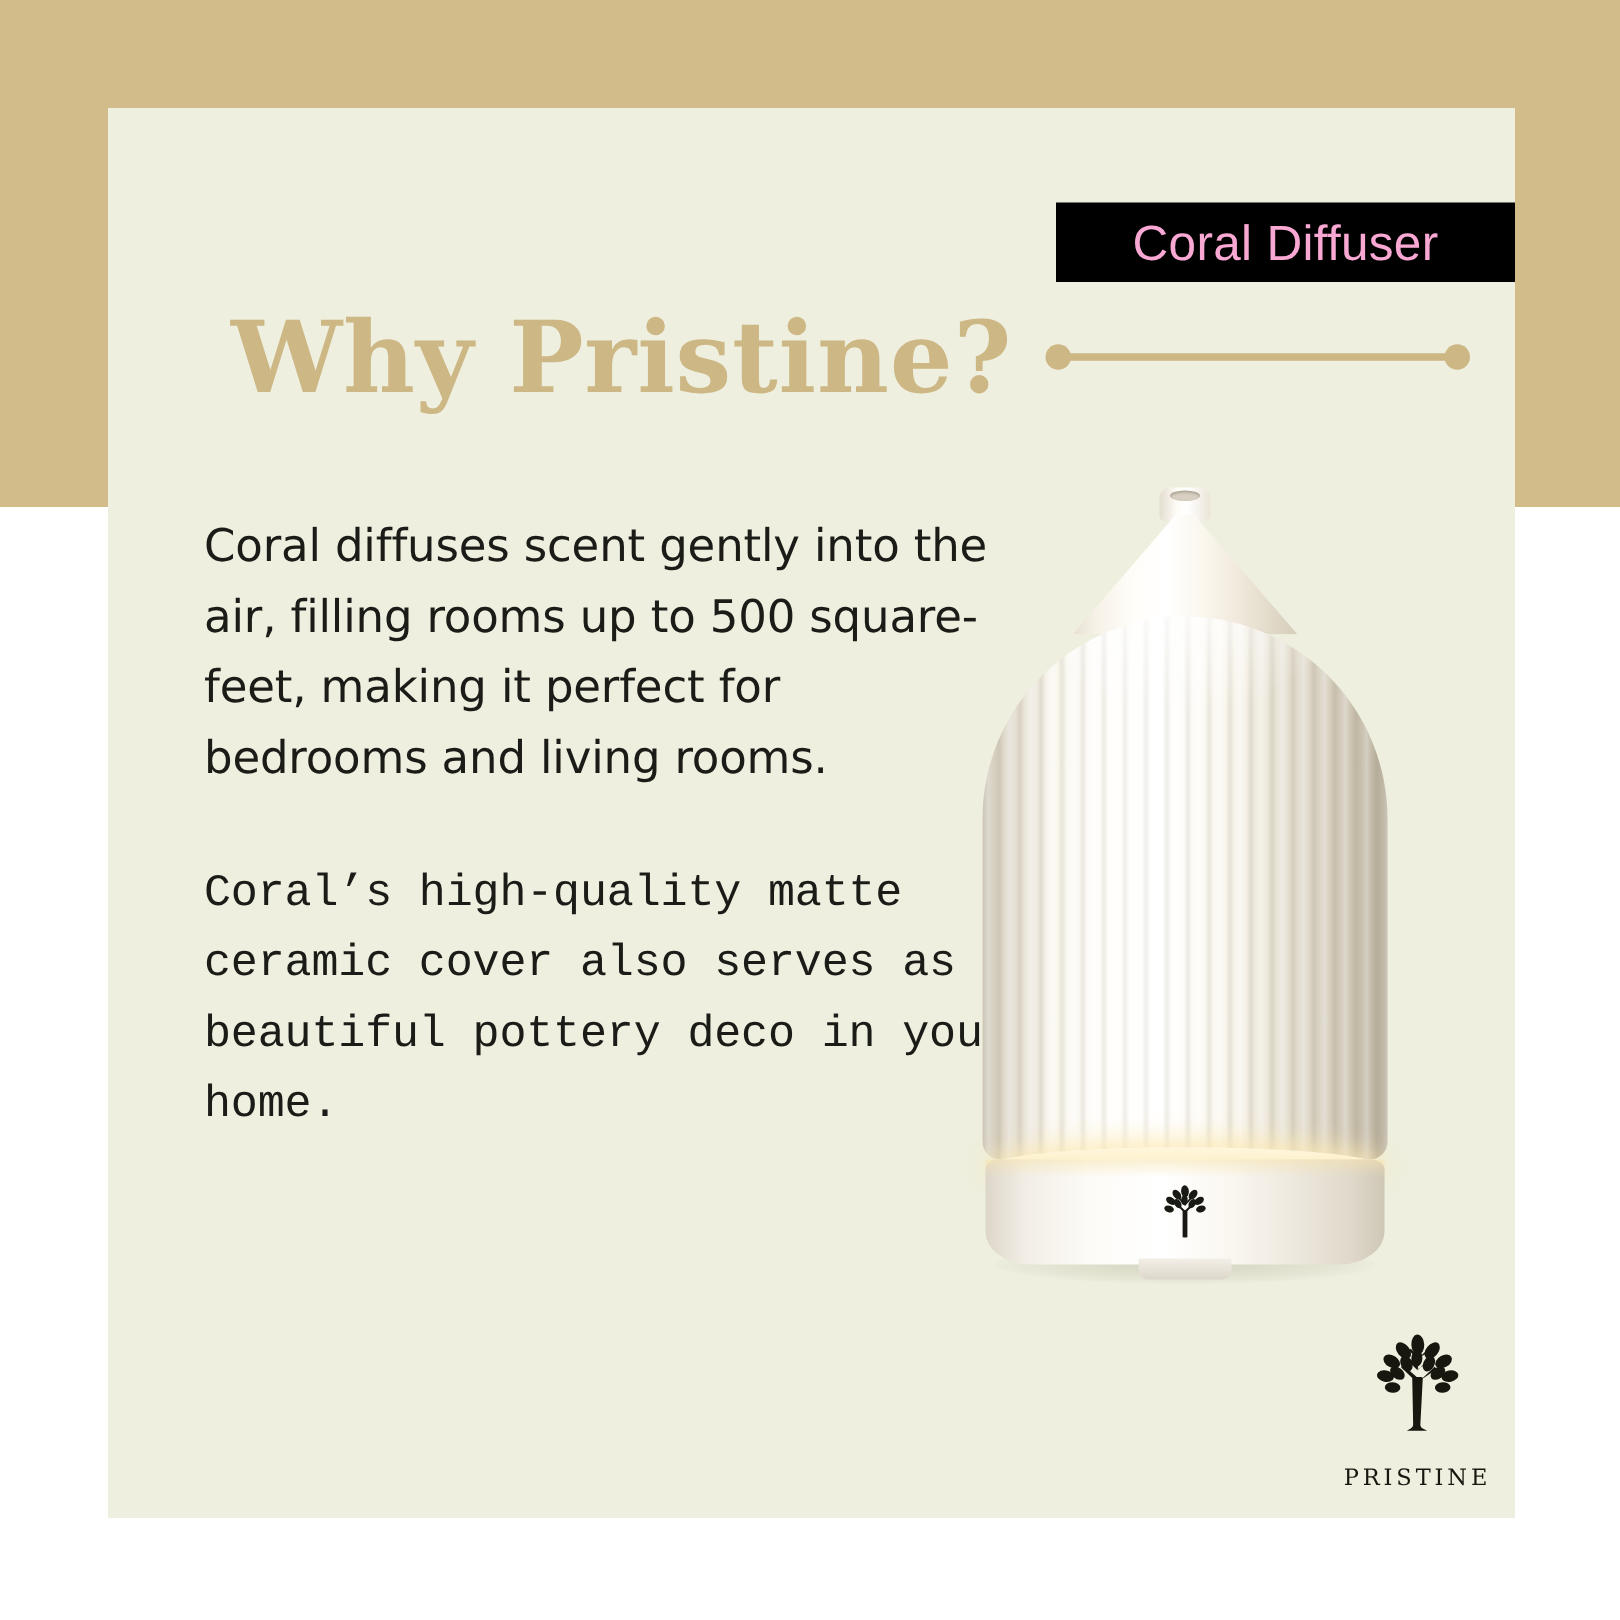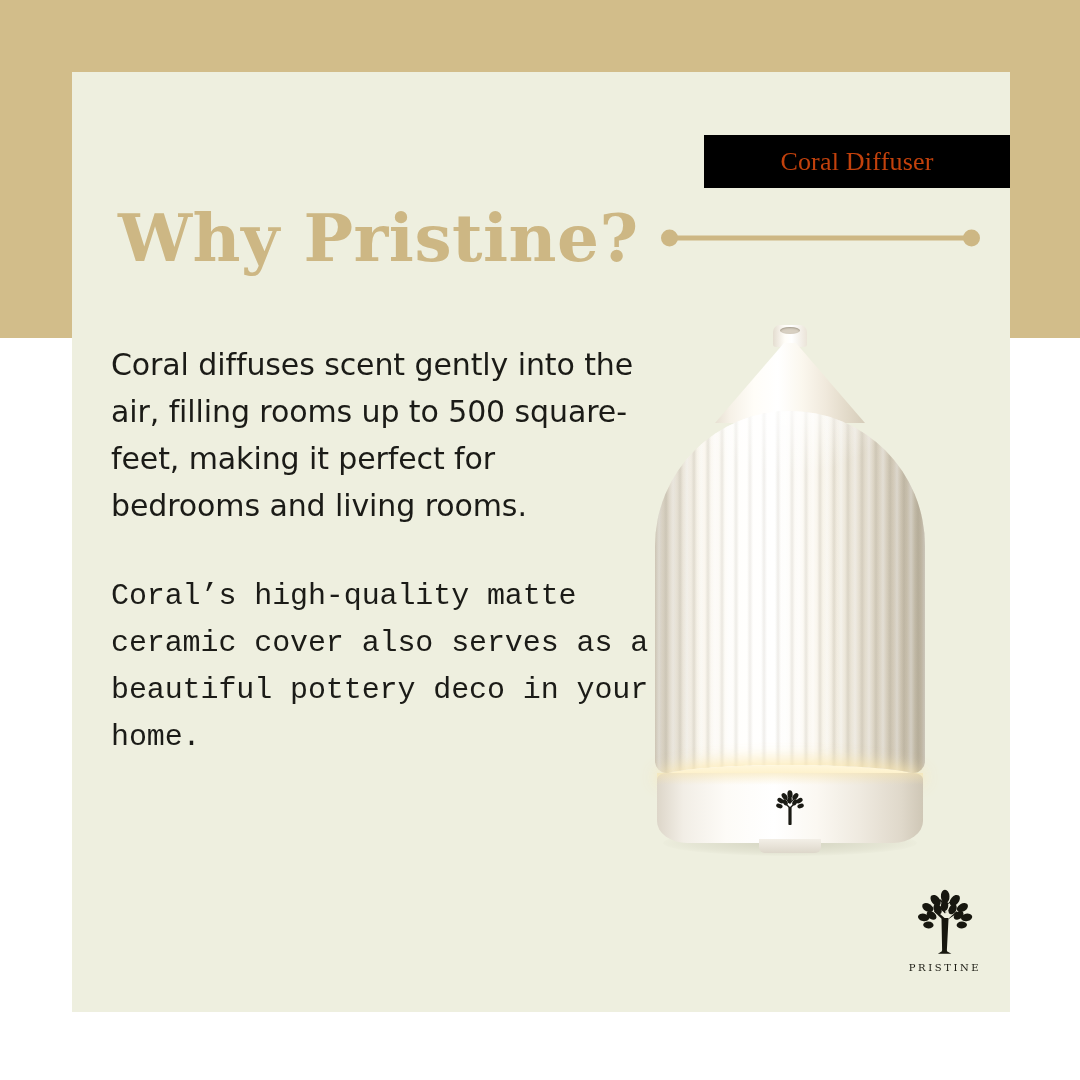--- a/index.html
+++ b/index.html
@@ -49,23 +49,23 @@
     left: 704px;
     top: 135px;
     width: 306px;
     height: 53px;
     background: #000000;
     display: flex;
     align-items: center;
     justify-content: center;
   }
   .badge-label {
-    color: #c2410c;
-    font-family: Liberation Serif, serif;
-    font-size: 26px;
+    color: #f9a8d4;
+    font-family: Liberation Sans, sans-serif;
+    font-size: 33px;
     letter-spacing: 0.2px;
     line-height: 1;
   }
 
   
   .heading-row {
     position: absolute;
     left: 118px;
     top: 193px;
     width: 860px;
@@ -74,20 +74,21 @@
     align-items: center;
   }
   .heading {
     font-family: "DejaVu Serif", "Liberation Serif", serif;
     font-size: 66px;
     font-weight: 700;
     color: #cdb784;
     line-height: 1;
     white-space: nowrap;
     letter-spacing: 0.5px;
+    margin-left: 36px;
   }
   .rule {
     position: relative;
     margin-left: 24px;
     flex: 1 1 auto;
     height: 22px;
     display: flex;
     align-items: center;
     max-width: 382px;
   }
@@ -108,21 +109,21 @@
     border-radius: 50%;
     background: #cdb784;
     transform: translateY(-50%);
   }
   .rule-dot.left  { left: -2px; }
   .rule-dot.right { right: -2px; }
 
   
   .copy {
     position: absolute;
-    left: 111px;
+    left: 136px;
     top: 341px;
     width: 540px;
   }
   .copy p {
     margin: 0 0 44px 0;
     font-family: "DejaVu Sans", sans-serif;
     font-size: 30px;
     line-height: 47px;
     color: #1b1b17;
     letter-spacing: -0.1px;
@@ -274,23 +275,23 @@
   
   .brand {
     position: absolute;
     left: 893px;
     top: 888px;
     width: 104px;
     text-align: center;
   }
   .brand-mark { width: 72px; height: 68px; margin: 0 auto; display: block; }
   .brand-name {
-    margin-top: 6px;
+    margin-top: 20px;
     font-family: "DejaVu Serif", "Liberation Serif", serif;
-    font-size: 10px;
+    font-size: 15px;
     letter-spacing: 2.6px;
     color: #17170f;
   }
 </style>
 </head>
 <body>
 
 <div class="canvas">
 
   <div class="gold-top"></div>

